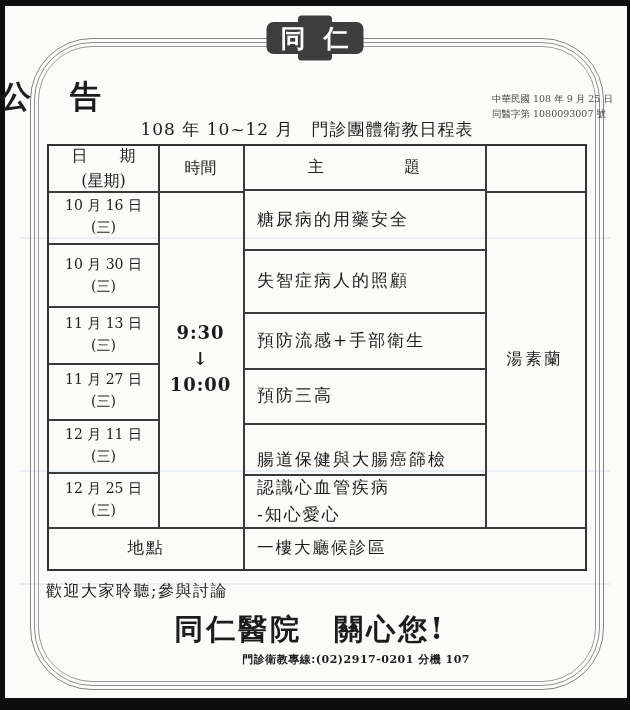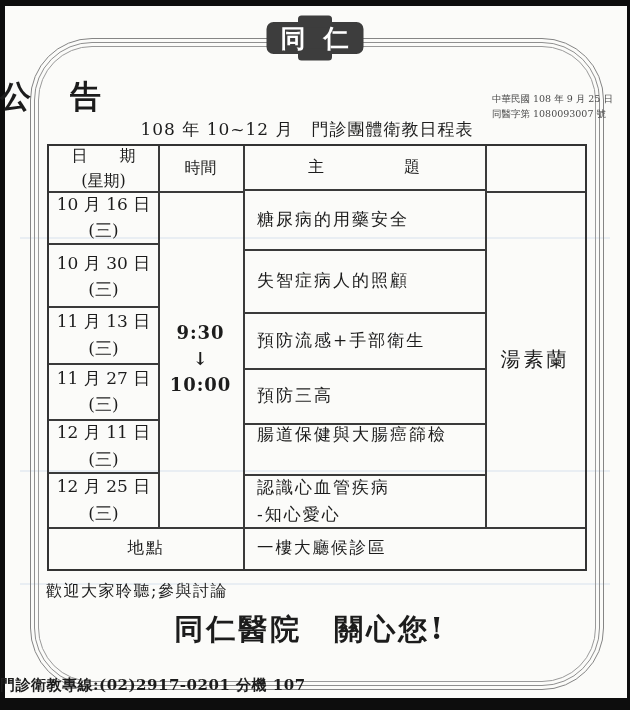--- a/index.html
+++ b/index.html
@@ -29,34 +29,34 @@
          font-size:31px;font-weight:bold;letter-spacing:4px;}
   .meta{position:absolute;left:492px;top:92px;font-size:9.5px;line-height:1.55;color:#4a4a4a;
         font-family:"DejaVu Serif","Liberation Serif",serif;}
   .subtitle{position:absolute;left:0;top:118px;width:614px;text-align:center;
             font-size:17px;letter-spacing:1px;}
   
   .tbl{position:absolute;left:47px;top:144px;width:540px;height:427px;
        border:2px solid #333;box-sizing:border-box;}
   .gl{position:absolute;background:#3a3a3a;}
   .cell{position:absolute;display:flex;align-items:center;justify-content:center;
-        white-space:pre-line;text-align:center;font-size:17px;line-height:1.55;}
+        white-space:pre-line;text-align:center;font-size:14px;line-height:1.55;}
   .topicCell{justify-content:flex-start;text-align:left;padding-left:14px;
              box-sizing:border-box;font-size:17px;letter-spacing:2px;}
   .hd{font-size:16px;}
   .timeCell{font-size:18px;font-weight:bold;line-height:1.45;letter-spacing:1px;}
-  .spkCell{font-size:20px;letter-spacing:3px;font-family:Liberation Serif, serif;}
+  .spkCell{font-size:16px;letter-spacing:3px;font-family:Liberation Serif, serif;}
   .locVal{justify-content:flex-start;text-align:left;padding-left:14px;box-sizing:border-box;
           font-size:16.5px;letter-spacing:2px;}
   
   .welcome{position:absolute;left:46px;top:581px;font-size:16px;letter-spacing:1.5px;}
   .slogan{position:absolute;left:0;top:610px;width:620px;text-align:center;
           font-size:29px;font-weight:bold;letter-spacing:3px;}
-  .hotline{position:absolute;left:0;top:652px;width:470px;text-align:left;
-           font-size:15px;font-weight:bold;letter-spacing:.5px;margin-top:24px;}
+  .hotline{position:absolute;left:0;top:652px;width:470px;text-align:right;
+           font-size:11px;font-weight:bold;letter-spacing:.5px;}
 </style>
 </head>
 <body>
 
 <div class="page">
 
   <div class="edge top"></div>
   <div class="edge left"></div>
   <div class="edge right"></div>
   <div class="edge bottom"></div>
@@ -125,21 +125,21 @@
 (三)</div>
     <div class="cell" style="left:0;top:273px;width:109px;height:53px">12 月 11 日
 (三)</div>
     <div class="cell" style="left:0;top:326px;width:109px;height:55px">12 月 25 日
 (三)</div>
 
     <div class="cell topicCell" style="left:194px;top:43px;width:242px;height:60px">糖尿病的用藥安全</div>
     <div class="cell topicCell" style="left:194px;top:103px;width:242px;height:63px">失智症病人的照顧</div>
     <div class="cell topicCell" style="left:194px;top:166px;width:278px;height:56px">預防流感+手部衛生</div>
     <div class="cell topicCell" style="left:194px;top:222px;width:242px;height:55px">預防三高</div>
-    <div class="cell topicCell" style="left:194px;top:269px;width:242px;height:38px">腸道保健與大腸癌篩檢</div>
+    <div class="cell topicCell" style="left:194px;top:294px;width:242px;height:38px">腸道保健與大腸癌篩檢</div>
     <div class="cell topicCell" style="left:194px;top:328px;width:242px;height:53px">認識心血管疾病
 -知心愛心</div>
 
     <div class="cell timeCell" style="left:109px;top:45px;width:85px;height:336px">9:30
 ↓
 10:00</div>
     <div class="cell spkCell" style="left:436px;top:45px;width:100px;height:336px">湯素蘭</div>
 
     <div class="cell" style="left:0;top:381px;width:194px;height:42px;font-size:16.5px;letter-spacing:2px">地點</div>
     <div class="cell locVal" style="left:194px;top:381px;width:342px;height:42px">一樓大廳候診區</div>

